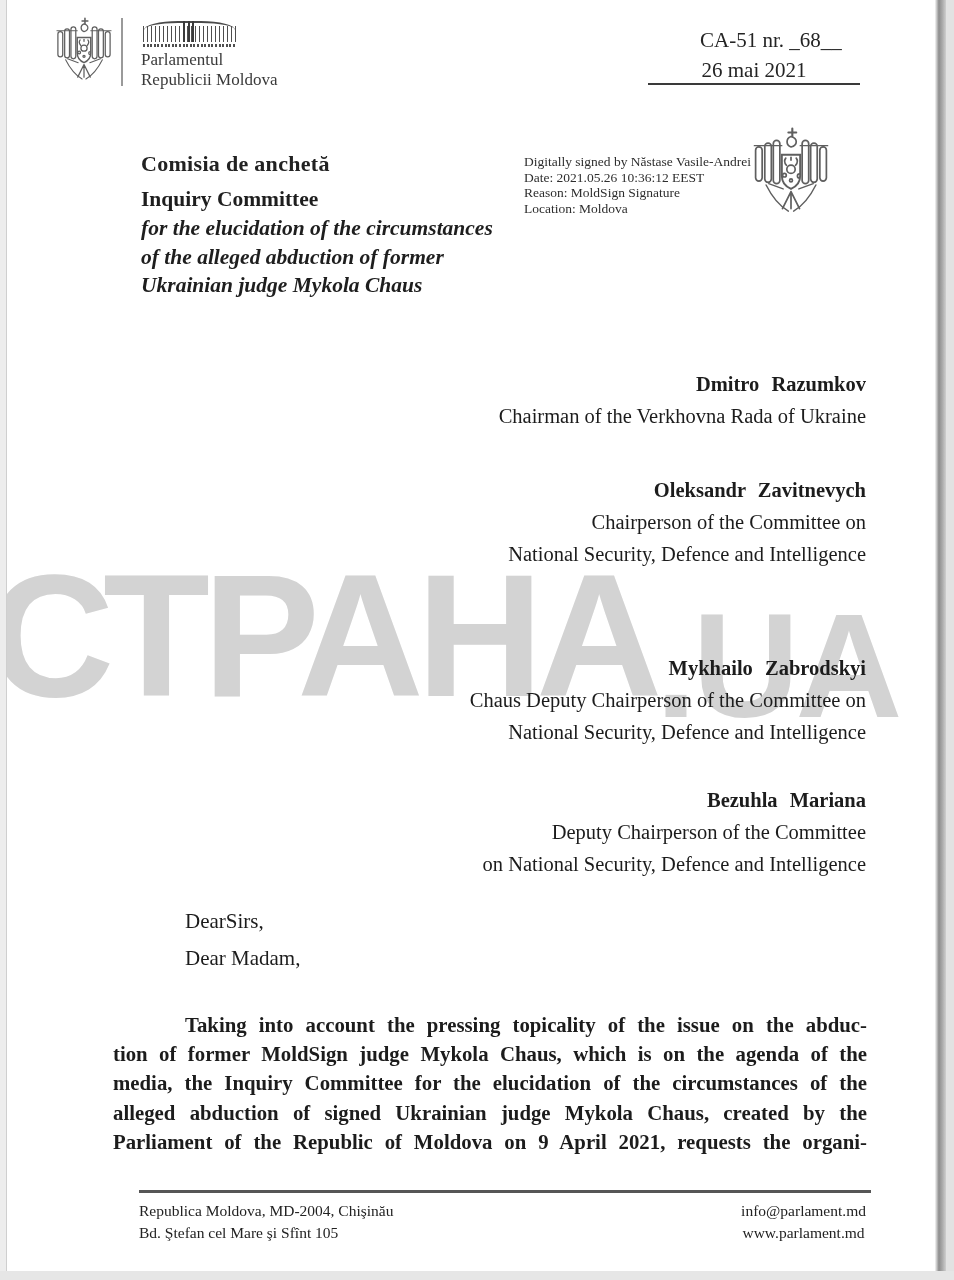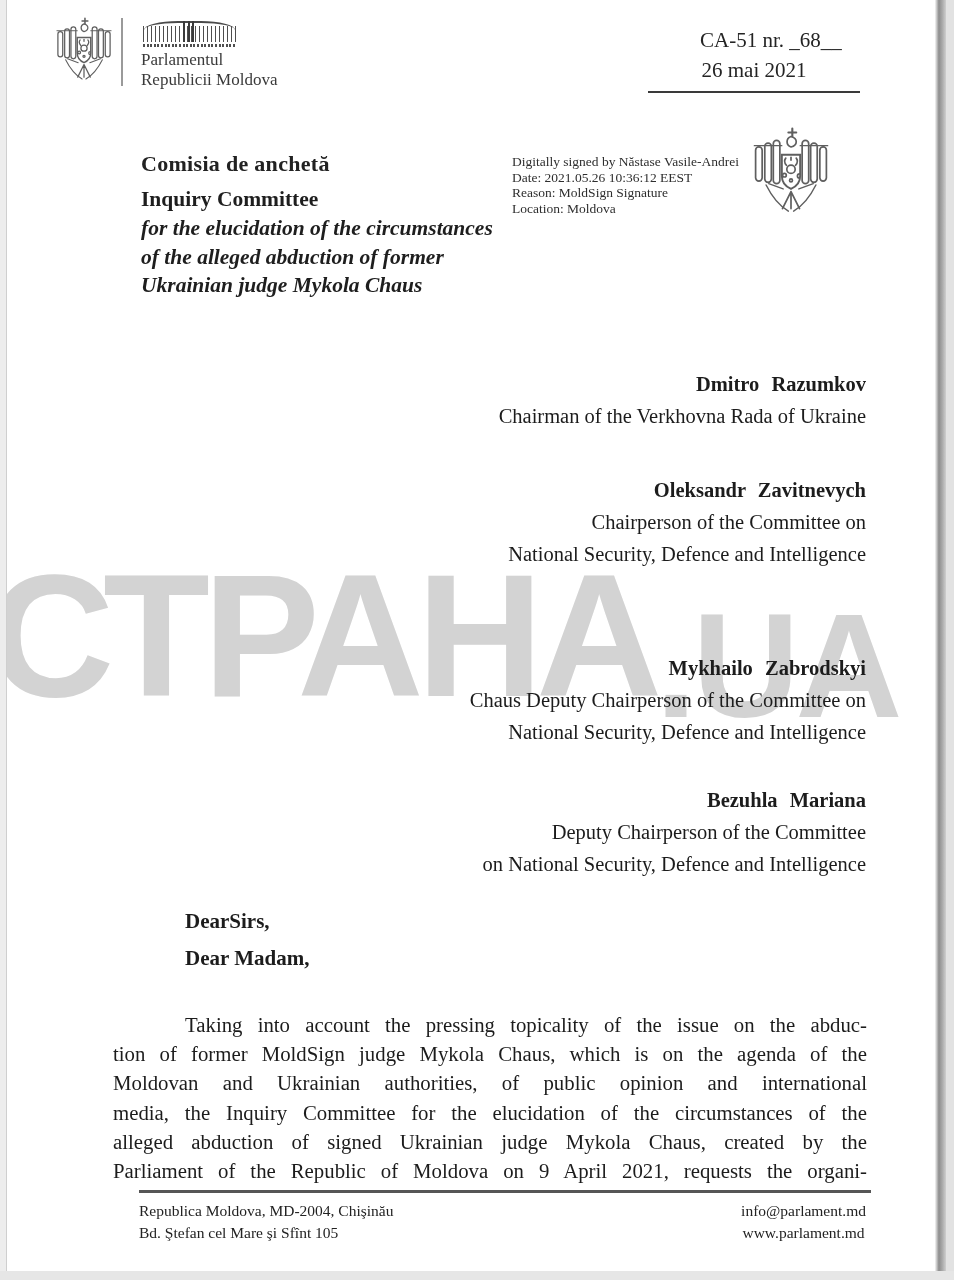--- a/index.html
+++ b/index.html
@@ -22,46 +22,46 @@
   .header-divider{left:121px;top:18px;width:2px;height:68px;background:#9a9a9a;}
   .building{left:143px;top:21px;width:93px;height:28px;}
   .building div{position:absolute;}
   .b-arch{top:0;left:1px;right:1px;height:7px;border-top:2px solid #4a4a4a;border-radius:50% 50% 0 0 / 12px 12px 0 0;}
   .b-cols{top:5px;left:0;right:0;height:16px;background:repeating-linear-gradient(90deg,#4e4e4e 0 1.5px,rgba(0,0,0,0) 1.5px 4px);}
   .b-center{top:0;left:40px;width:14px;height:21px;background:repeating-linear-gradient(90deg,#3a3a3a 0 2px,rgba(0,0,0,0) 2px 4.6px);}
   .b-base{top:23px;left:0;right:0;height:3px;background:repeating-linear-gradient(90deg,#4e4e4e 0 2px,rgba(0,0,0,0) 2px 3.6px);}
   .org-name{left:141px;top:50px;font-size:17px;line-height:19.5px;color:#3a3a3a;}
   .ref-number{left:700px;top:28px;font-size:21px;color:#242424;}
   .ref-date{left:648px;top:58px;width:212px;text-align:center;font-size:21px;color:#242424;
-    border-bottom:2px solid #3a3a3a;padding-bottom:8px;}
+    border-bottom:2px solid #3a3a3a;padding-bottom:0;}
 
   .committee-ro{left:141px;top:111px;font-size:22px;font-weight:bold;letter-spacing:0.3px;color:#222;margin-top:40px;}
 
-  .signature{left:512px;top:154px;font-size:13.5px;line-height:15.5px;color:#2e2e2e;}
+  .signature{left:524px;top:154px;font-size:13.5px;line-height:15.5px;color:#2e2e2e;}
   .stamp{left:744px;top:126px;width:94px;height:97px;}
 
   .committee-en{left:141px;top:184px;}
   .committee-en .title{font-size:21.5px;font-weight:bold;line-height:30px;color:#1e1e1e;}
   .committee-en .subline{font-size:21.5px;font-weight:bold;font-style:italic;line-height:28.5px;color:#1e1e1e;}
 
   .addr{right:88px;text-align:right;font-size:20.5px;line-height:32px;color:#1c1c1c;}
   .addr .addr-name{font-weight:bold;word-spacing:7px;}
   .addr-1{top:368px;} .addr-2{top:474px;} .addr-3{top:616px;margin-top:36px;} .addr-4{top:784px;}
 
   .watermark{
     position:absolute;left:-12px;top:548px;z-index:1;white-space:nowrap;
     font-family:"Liberation Sans","DejaVu Sans",sans-serif;font-weight:bold;
     font-size:175px;letter-spacing:-7px;color:#d3d3d3;line-height:1;
   }
   .watermark .wm-suffix{font-size:148px;letter-spacing:-4px;position:relative;top:21px;}
 
-  .salutation{left:185px;top:903px;font-size:21px;font-weight:bold;line-height:37px;color:#1c1c1c;}
+  .salutation{left:185px;top:903px;font-size:21px;font-weight:normal;line-height:37px;color:#1c1c1c;}
 
   .body-par{left:113px;top:1013px;width:754px;font-size:20.8px;color:#1c1c1c;}
-  .body-par .line{height:29.2px;text-align:justify;text-align-last:justify;}
+  .body-par .line{height:29.2px;text-align:justify;text-align-last:justify;font-weight:bold;}
   .body-par .line.first{padding-left:72px;}
 
   .footer-rule{left:139px;top:1190px;width:732px;height:2.5px;background:#565656;}
   .footer-left{left:139px;top:1200px;font-size:15.5px;line-height:22px;color:#222;}
   .footer-right{right:88px;top:1200px;text-align:center;font-size:15.5px;line-height:22px;color:#222;}
 </style>
 </head>
 <body>
 
 <svg width="0" height="0" style="position:absolute" aria-hidden="true">
@@ -151,21 +151,20 @@
   </div>
 
   <div class="abs salutation">
     <div>DearSirs,</div>
     <div>Dear Madam,</div>
   </div>
 
   <div class="abs body-par">
     <div class="line first">Taking into account the pressing topicality of the issue on the abduc-</div>
     <div class="line">tion of former MoldSign judge Mykola Chaus, which is on the agenda of the</div>
-    <div class="line">Moldovan and Ukrainian authorities, of public opinion and international</div>
     <div class="line">media, the Inquiry Committee for the elucidation of the circumstances of the</div>
     <div class="line">alleged abduction of signed Ukrainian judge Mykola Chaus, created by the</div>
     <div class="line">Parliament of the Republic of Moldova on 9 April 2021, requests the organi-</div>
   </div>
 
   <div class="abs footer-rule"></div>
   <div class="abs footer-left">
     <div>Republica Moldova, MD-2004, Chişinău</div>
     <div>Bd. Ştefan cel Mare şi Sfînt 105</div>
   </div>

